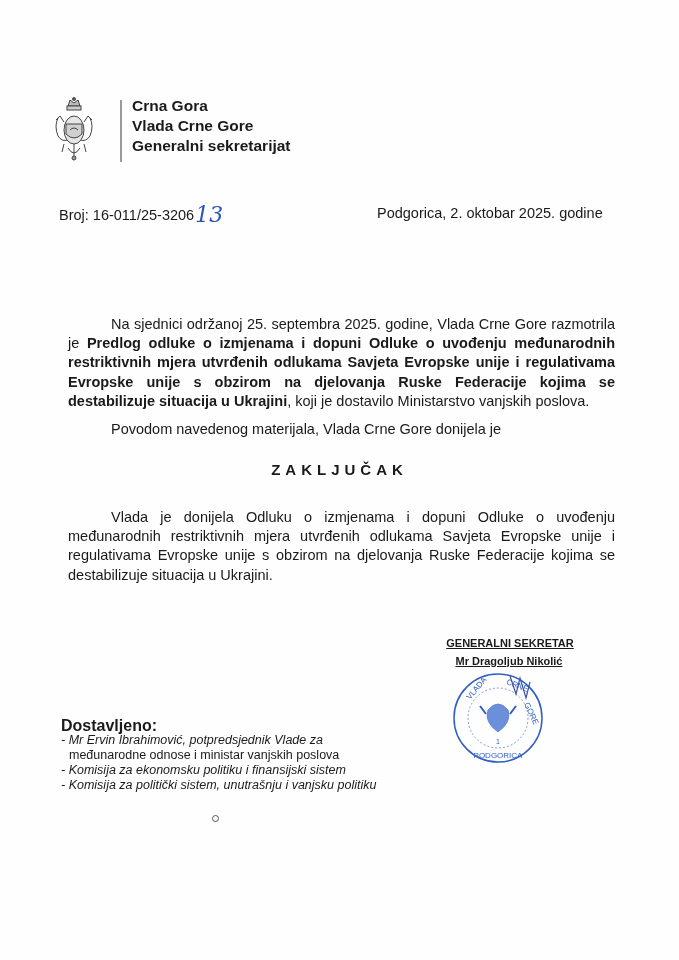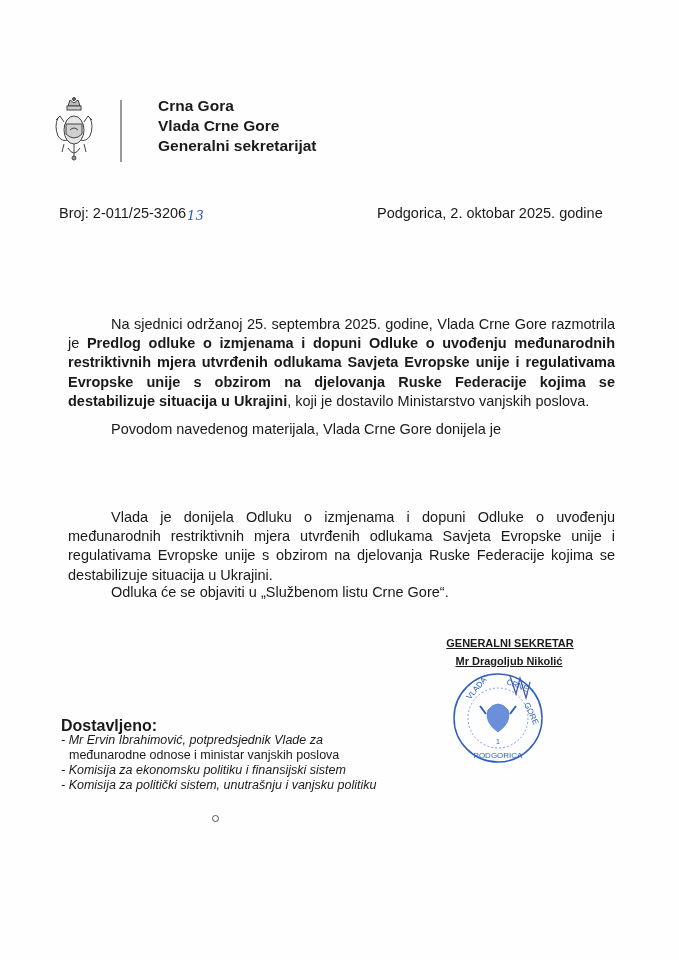--- a/index.html
+++ b/index.html
@@ -14,28 +14,28 @@
       overflow: hidden;
       font-family: "Liberation Sans", sans-serif;
       color: #1a1a1a;
     }
     .page { position: absolute; left: 0; top: 0; width: 679px; height: 960px; background: #fefefe; }
 
     
     .header { position: absolute; left: 52px; top: 96px; height: 72px; }
     .coat { position: absolute; left: 0; top: 0; width: 44px; height: 68px; }
     .header-divider { position: absolute; left: 68px; top: 4px; width: 2px; height: 62px; background: #9a9a9a; }
-    .header-lines { position: absolute; left: 80px; top: 0; width: 260px; margin-left: 26px; }
+    .header-lines { position: absolute; left: 80px; top: 0; width: 260px; }
     .header-line { font-size: 15.5px; font-weight: bold; line-height: 20px; color: #1a1a1a; white-space: nowrap; }
 
     
     .ref-row { position: absolute; top: 203px; font-size: 14.5px; line-height: 20px; }
     .ref-left { left: 59px; }
     .ref-right { left: 377px; }
-    .handwritten { color: #2a56b8; font-family: "DejaVu Serif", serif; font-size: 13px; font-style: italic; margin-left: 1px; position: relative; top: 2px; }
+    .handwritten { color: #2a56b8; font-family: "DejaVu Serif", serif; font-size: 22px; font-style: italic; margin-left: 1px; position: relative; top: 2px; }
 
     
     .body-block { position: absolute; left: 60px; width: 563px; font-size: 14.5px; line-height: 19.2px; text-align: justify; }
     .body-block p { margin: 8px; }
     .indent { text-indent: 43px; }
     .b { font-weight: bold; }
     .para1 { top: 307px; }
     .para2 { top: 412px; }
     .title { position: absolute; top: 461px; left: 0; width: 679px; text-align: center; font-size: 15px; font-weight: bold; letter-spacing: 5px; }
     .para3 { top: 500px; }
@@ -78,42 +78,40 @@
     </svg>
     <div class="header-divider"></div>
     <div class="header-lines">
       <div class="header-line">Crna Gora</div>
       <div class="header-line">Vlada Crne Gore</div>
       <div class="header-line">Generalni sekretarijat</div>
     </div>
   </div>
 
   <div class="ref-row ref-left">
-    <span>Broj: 2-011/25-3206</span><span class="handwritten">13</span>
+    <span>Broj: 16-011/25-3206</span><span class="handwritten">13</span>
   </div>
   <div class="ref-row ref-right">Podgorica, 2. oktobar 2025. godine</div>
 
   <div class="body-block para1">
     <p class="indent">
       <span>Na sjednici održanoj 25. septembra 2025. godine, Vlada Crne Gore razmotrila je </span><span class="b">Predlog odluke o izmjenama i dopuni Odluke o uvođenju međunarodnih restriktivnih mjera utvrđenih odlukama Savjeta Evropske unije i regulativama Evropske unije s obzirom na djelovanja Ruske Federacije kojima se destabilizuje situacija u Ukrajini</span><span>, koji je dostavilo Ministarstvo vanjskih poslova.</span>
     </p>
   </div>
 
   <div class="body-block para2">
     <p class="indent">Povodom navedenog materijala, Vlada Crne Gore donijela je</p>
   </div>
 
+  <div class="title">ZAKLJUČAK</div>
 
   <div class="body-block para3">
     <p class="indent">Vlada je donijela Odluku o izmjenama i dopuni Odluke o uvođenju međunarodnih restriktivnih mjera utvrđenih odlukama Savjeta Evropske unije i regulativama Evropske unije s obzirom na djelovanja Ruske Federacije kojima se destabilizuje situacija u Ukrajini.</p>
   </div>
 
-  <div class="body-block para4">
-    <p class="indent">Odluka će se objaviti u „Službenom listu Crne Gore“.</p>
-  </div>
 
   <div class="sig">
     <div>GENERALNI SEKRETAR</div>
     <div class="name">Mr Dragoljub Nikolić</div>
   </div>
 
   <svg class="stamp" viewBox="0 0 96 96">
     <g stroke="#2f5fc4" fill="none">
       <circle cx="48" cy="48" r="44" stroke-width="1.5"></circle>
       <circle cx="48" cy="48" r="30" stroke-width="0.6" stroke-dasharray="2 2"></circle>

